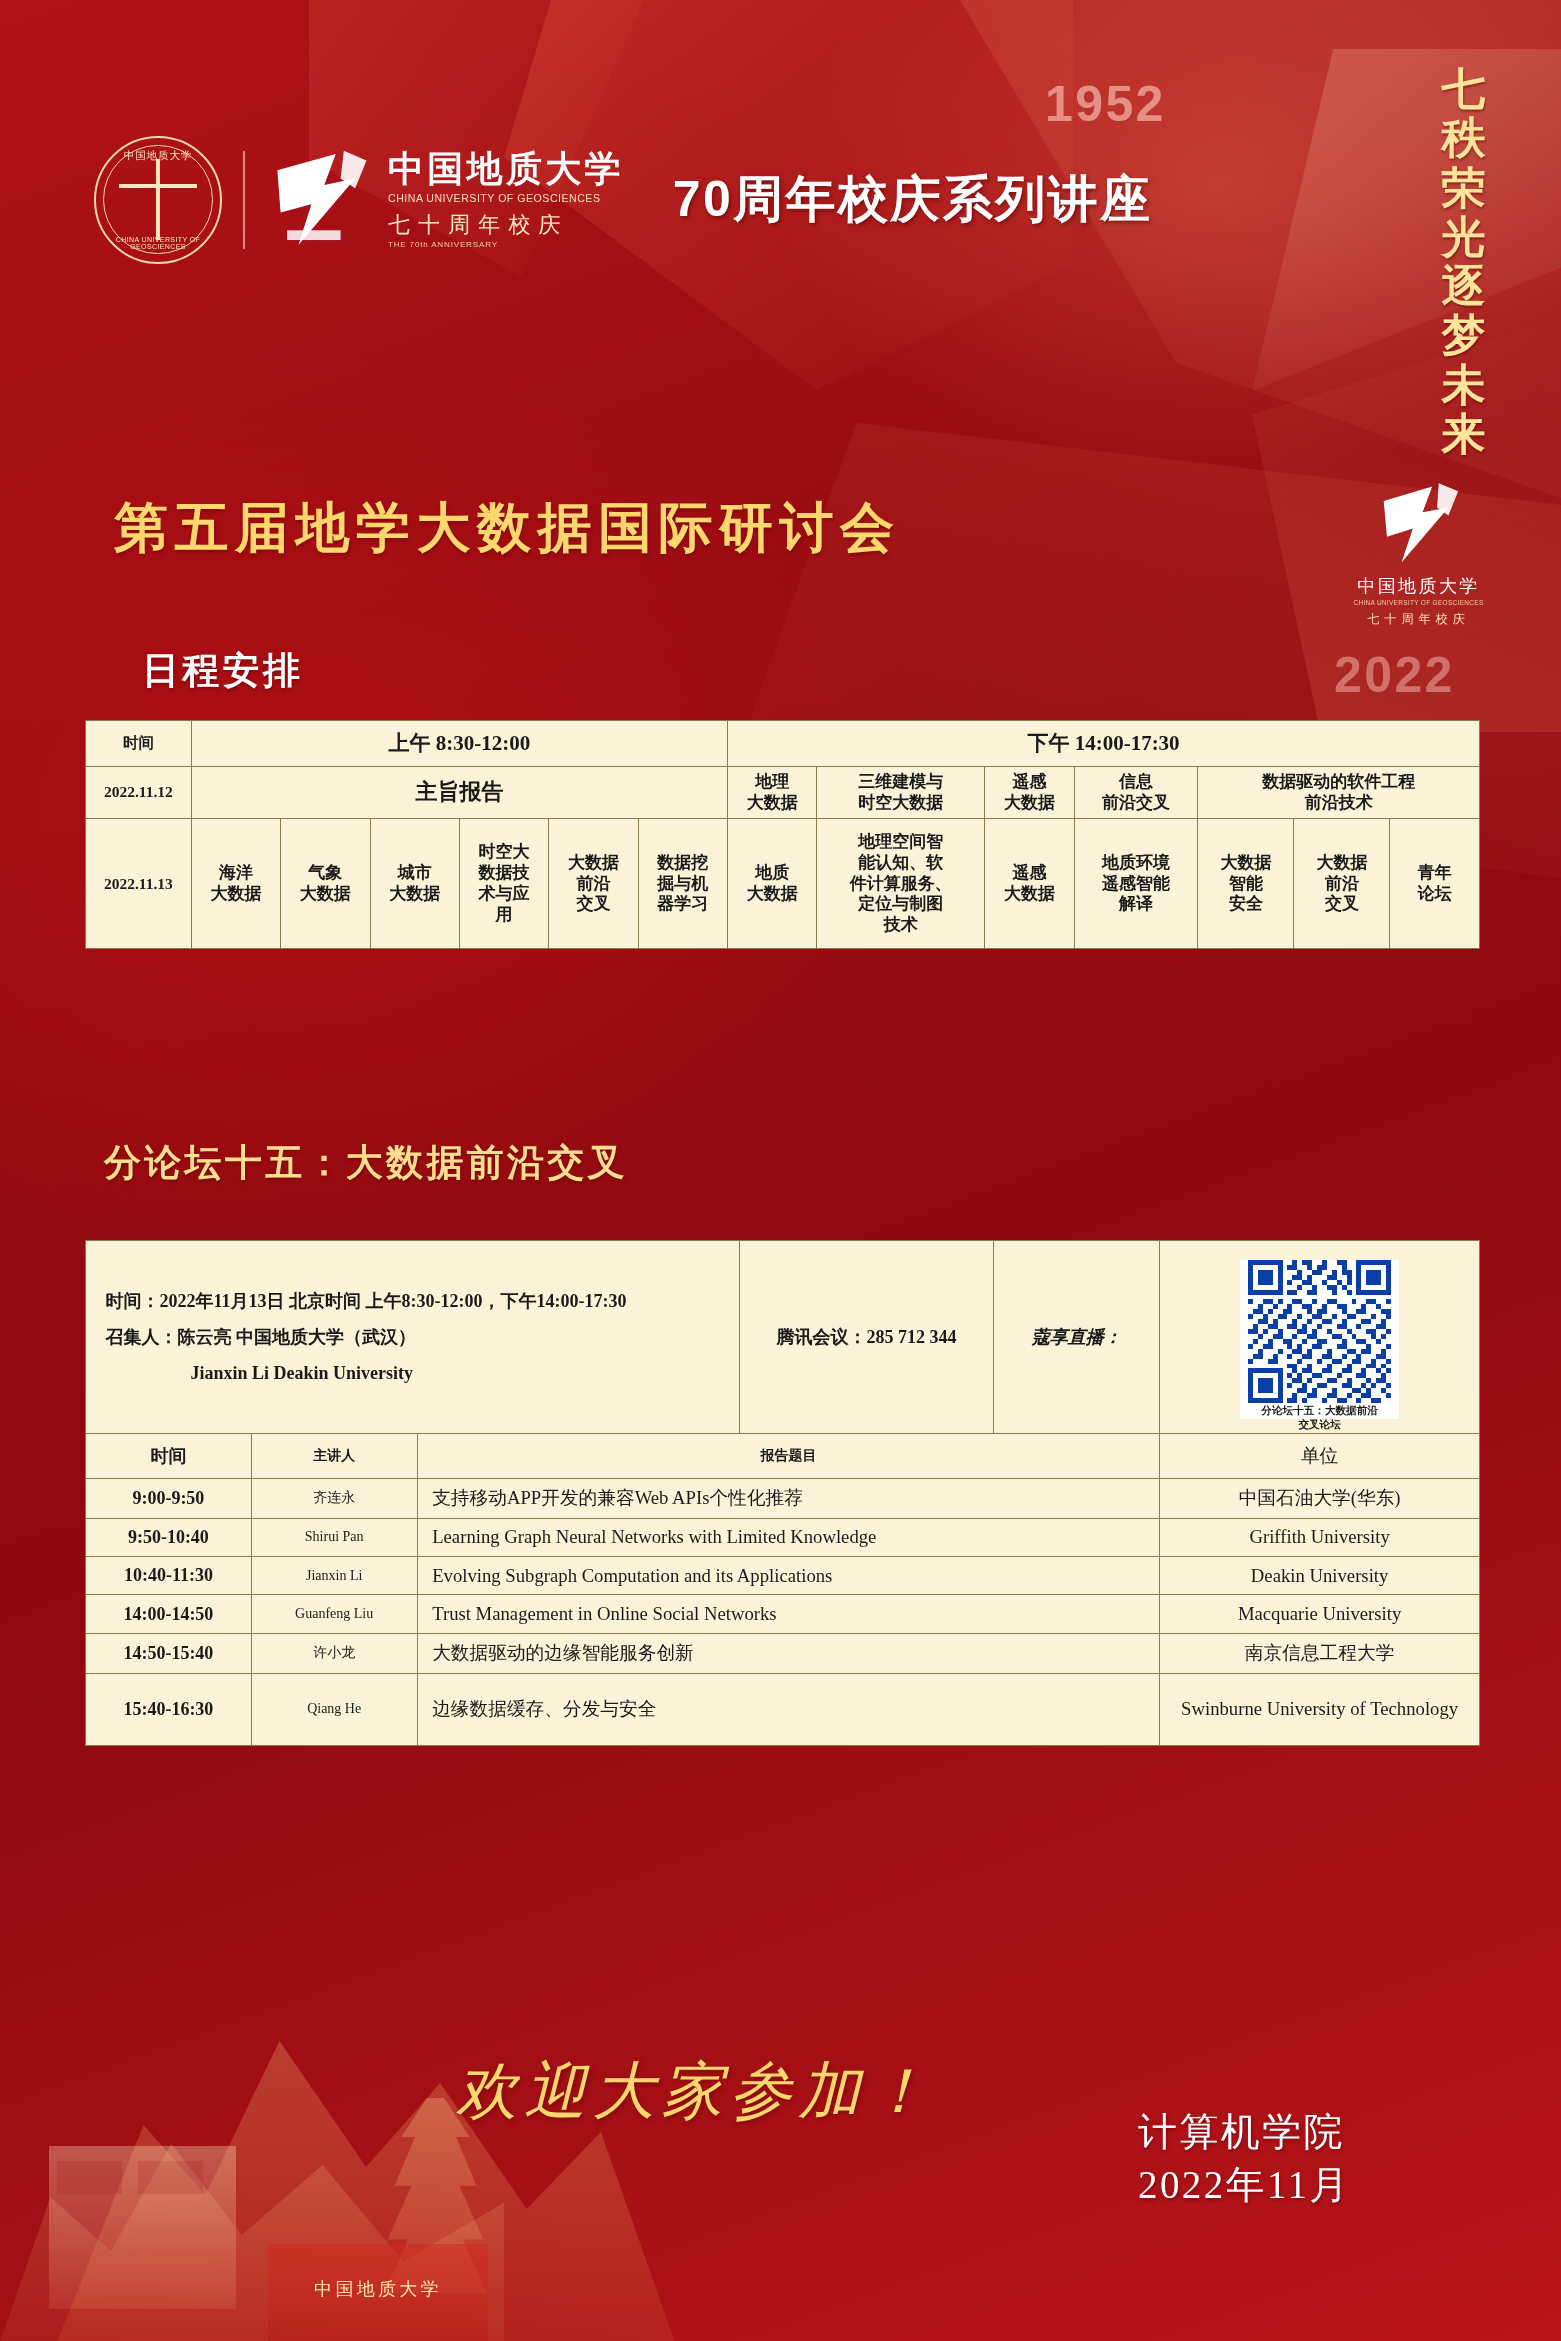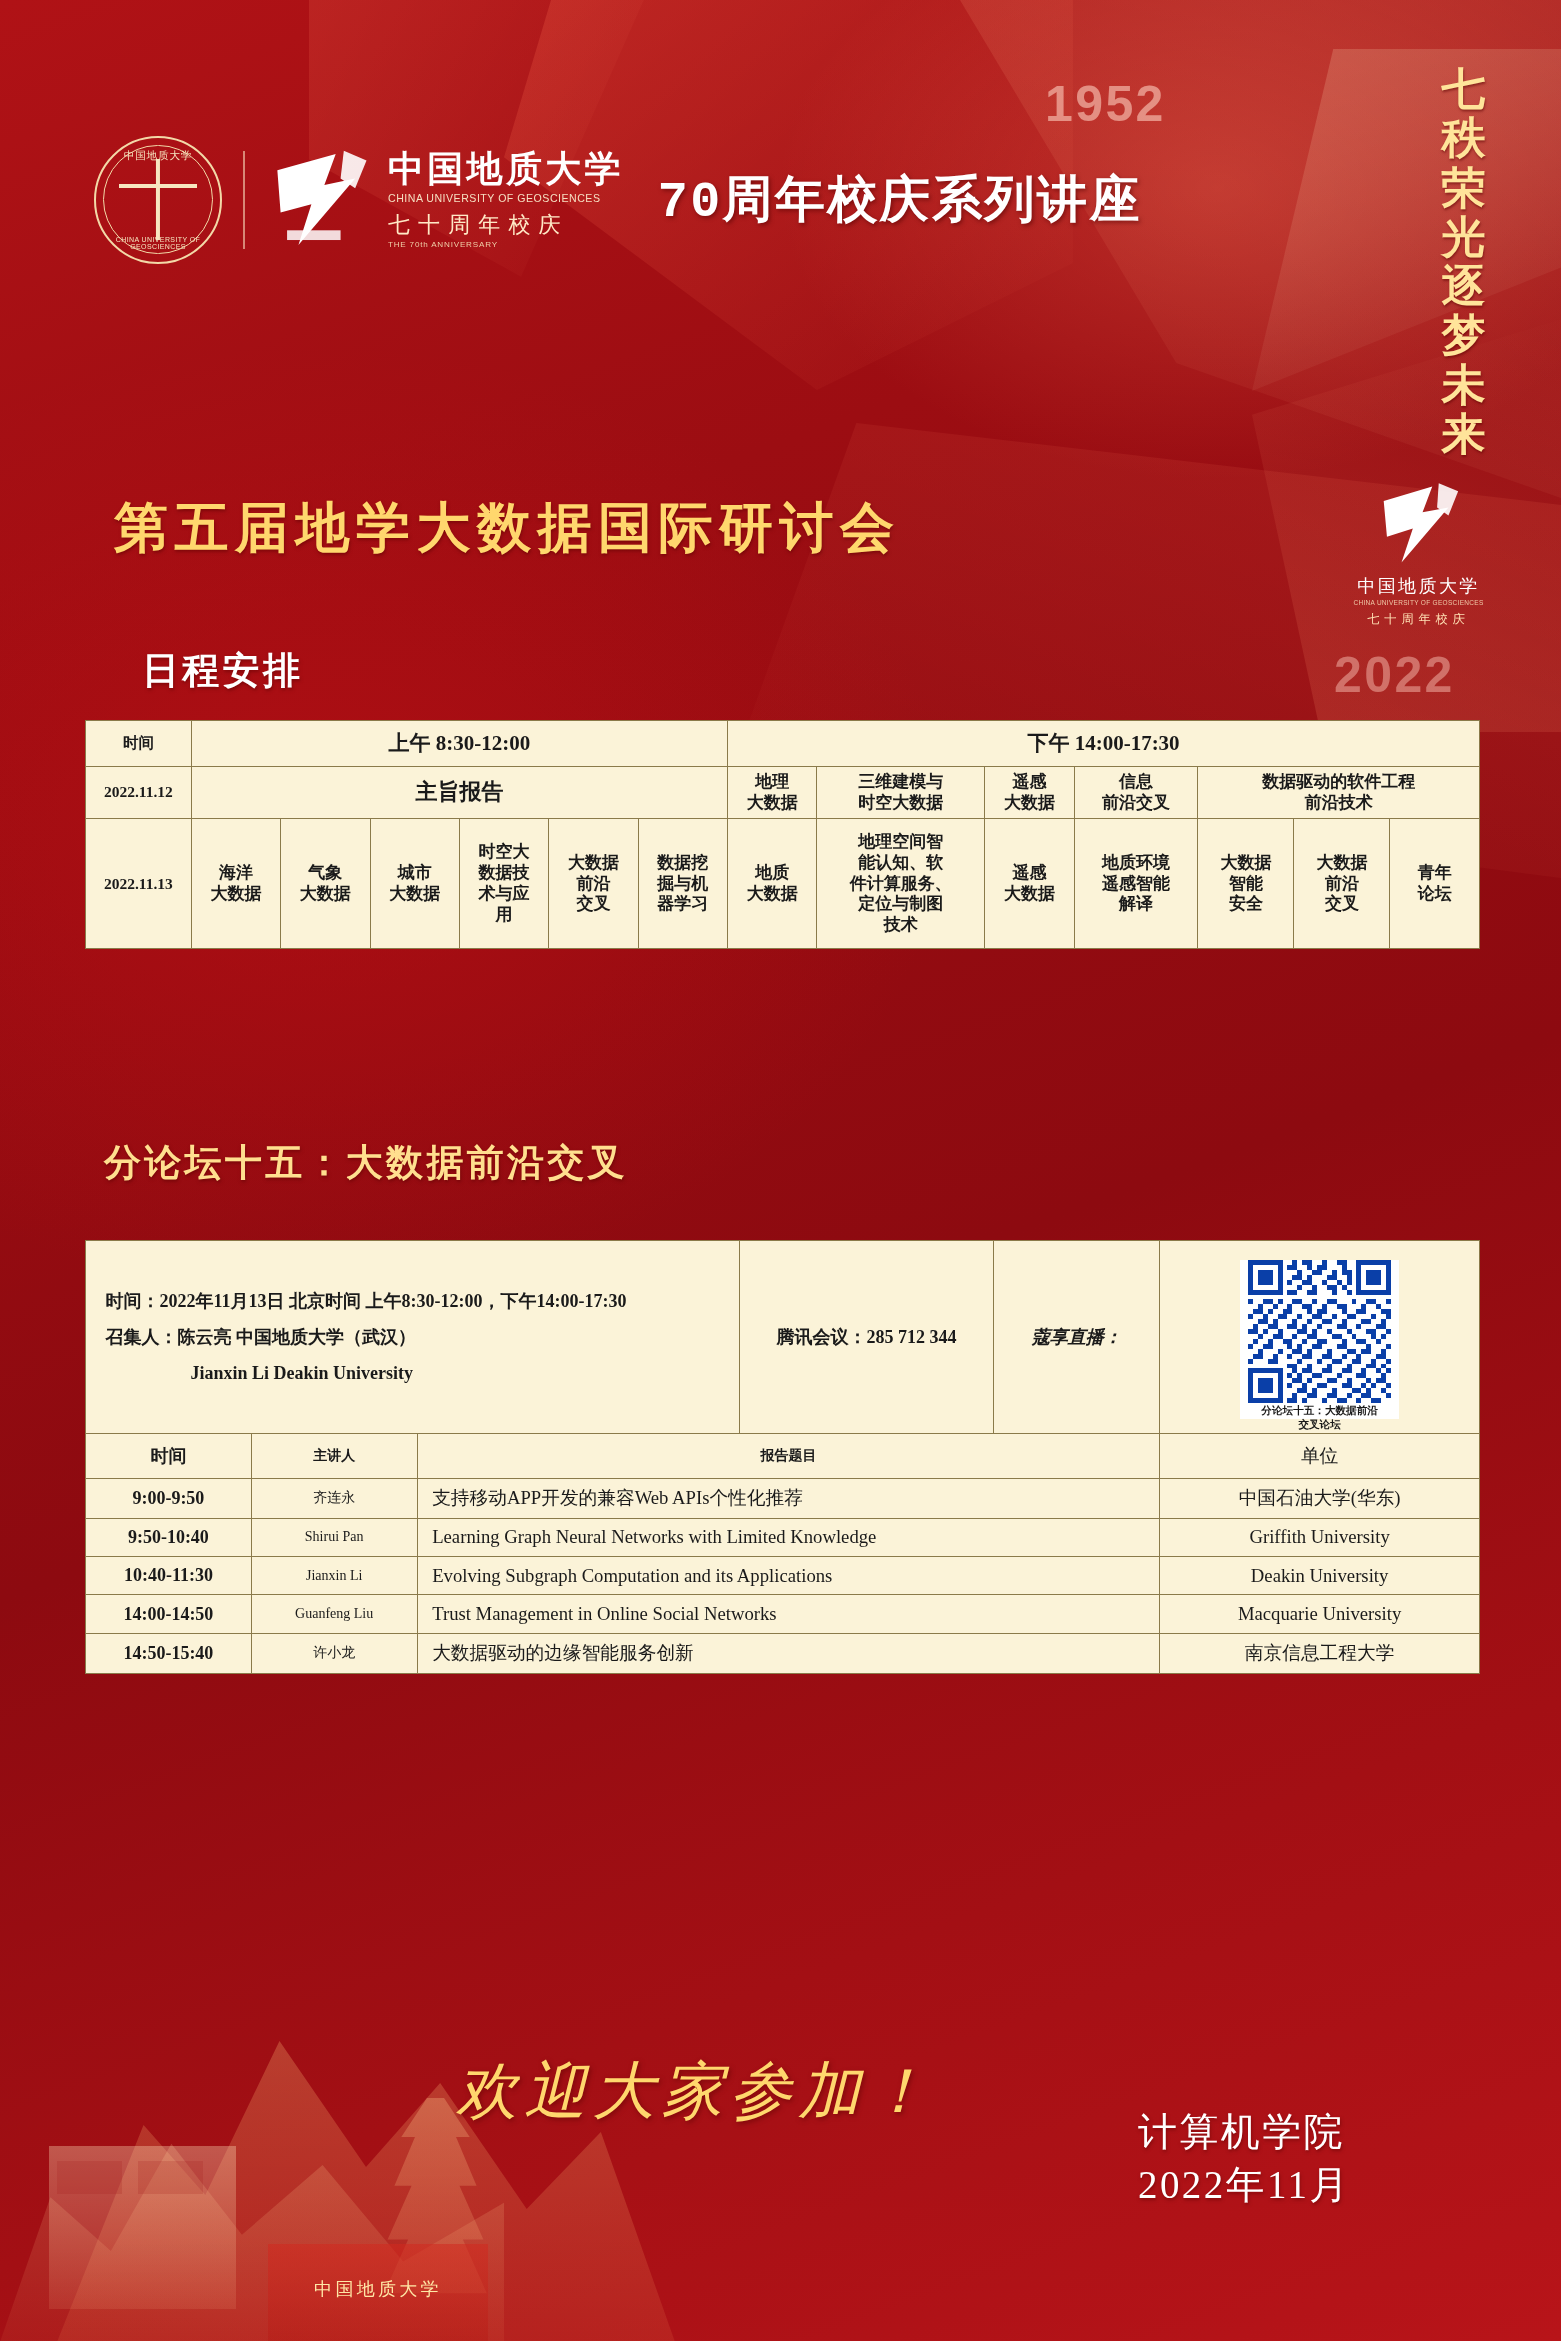--- a/index.html
+++ b/index.html
@@ -48,21 +48,21 @@
   .seal .arc-bot{position:absolute;bottom:11.4px;left:0;width:100%;text-align:center;font-size:7px;color:#f7e6c0;letter-spacing:0.4px;}
   .divider-v{width:2.4px;height:98px;background:rgba(255,235,200,.55);margin:0 21px;}
   .logo-mark{width:107px;height:107px;position:relative;flex:0 0 auto;}
   .logo-mark .zz{position:absolute;inset:0;}
   .logo-txt{margin-left:14.6px;color:#fff;}
   .logo-txt .cn{font-family:"Liberation Serif",serif;font-size:36px;font-weight:bold;letter-spacing:3.3px;line-height:1.1;}
   .logo-txt .en{font-size:10.6px;letter-spacing:0.5px;color:#f6dfc2;margin-top:2.4px;}
   .logo-txt .sub{font-family:"Liberation Serif",serif;font-size:22px;letter-spacing:8.1px;color:#ffe9c6;margin-top:6.5px;}
   .logo-txt .sub-en{font-size:8.1px;letter-spacing:0.8px;color:#f0cfa8;}
   .series-title{
-    margin-left:34px;color:#fff;font-family:Liberation Mono, monospace;
+    margin-left:49px;color:#fff;font-family:Liberation Sans, sans-serif;
     font-size:50px;font-weight:bold;letter-spacing:2.4px;
     text-shadow:1.6px 2.4px 4.1px rgba(80,0,0,.55);
     white-space:nowrap;
   }
   .year-1952{position:absolute;top:75px;left:1045px;font-family:"Liberation Sans",sans-serif;
     font-size:50px;font-weight:bold;color:rgba(255,210,195,.58);letter-spacing:2.4px;}
   .year-2022{position:absolute;top:646px;left:1334px;font-family:"Liberation Sans",sans-serif;
     font-size:50px;font-weight:bold;color:rgba(255,205,190,.45);letter-spacing:2.4px;}
   .vert-callig{position:absolute;top:65px;left:1419px;width:89px;text-align:center;
     font-family:"Liberation Serif",serif;font-size:44px;font-weight:bold;color:#ffe49a;line-height:1.12;
@@ -534,20 +534,26 @@
       <td class="spk-c">Guanfeng Liu</td>
       <td class="title-c" colspan="3">Trust Management in Online Social Networks</td>
       <td class="org-c">Macquarie University</td>
     </tr>
     <tr>
       <td class="time-c">14:50-15:40</td>
       <td class="spk-c">许小龙</td>
       <td class="title-c" colspan="3">大数据驱动的边缘智能服务创新</td>
       <td class="org-c">南京信息工程大学</td>
     </tr>
+    <tr style="height:72px;">
+      <td class="time-c">15:40-16:30</td>
+      <td class="spk-c">Qiang He</td>
+      <td class="title-c" colspan="3">边缘数据缓存、分发与安全</td>
+      <td class="org-c">Swinburne University of Technology</td>
+    </tr>
   </tbody>
     </table>
 
   <div class="bottom-art">
     <div class="mtn m1"></div>
     <div class="mtn m2"></div>
     <div class="pagoda"></div>
     <div class="bldg"></div>
     <div class="gate">
       <div class="gt">中国地质大学</div>

